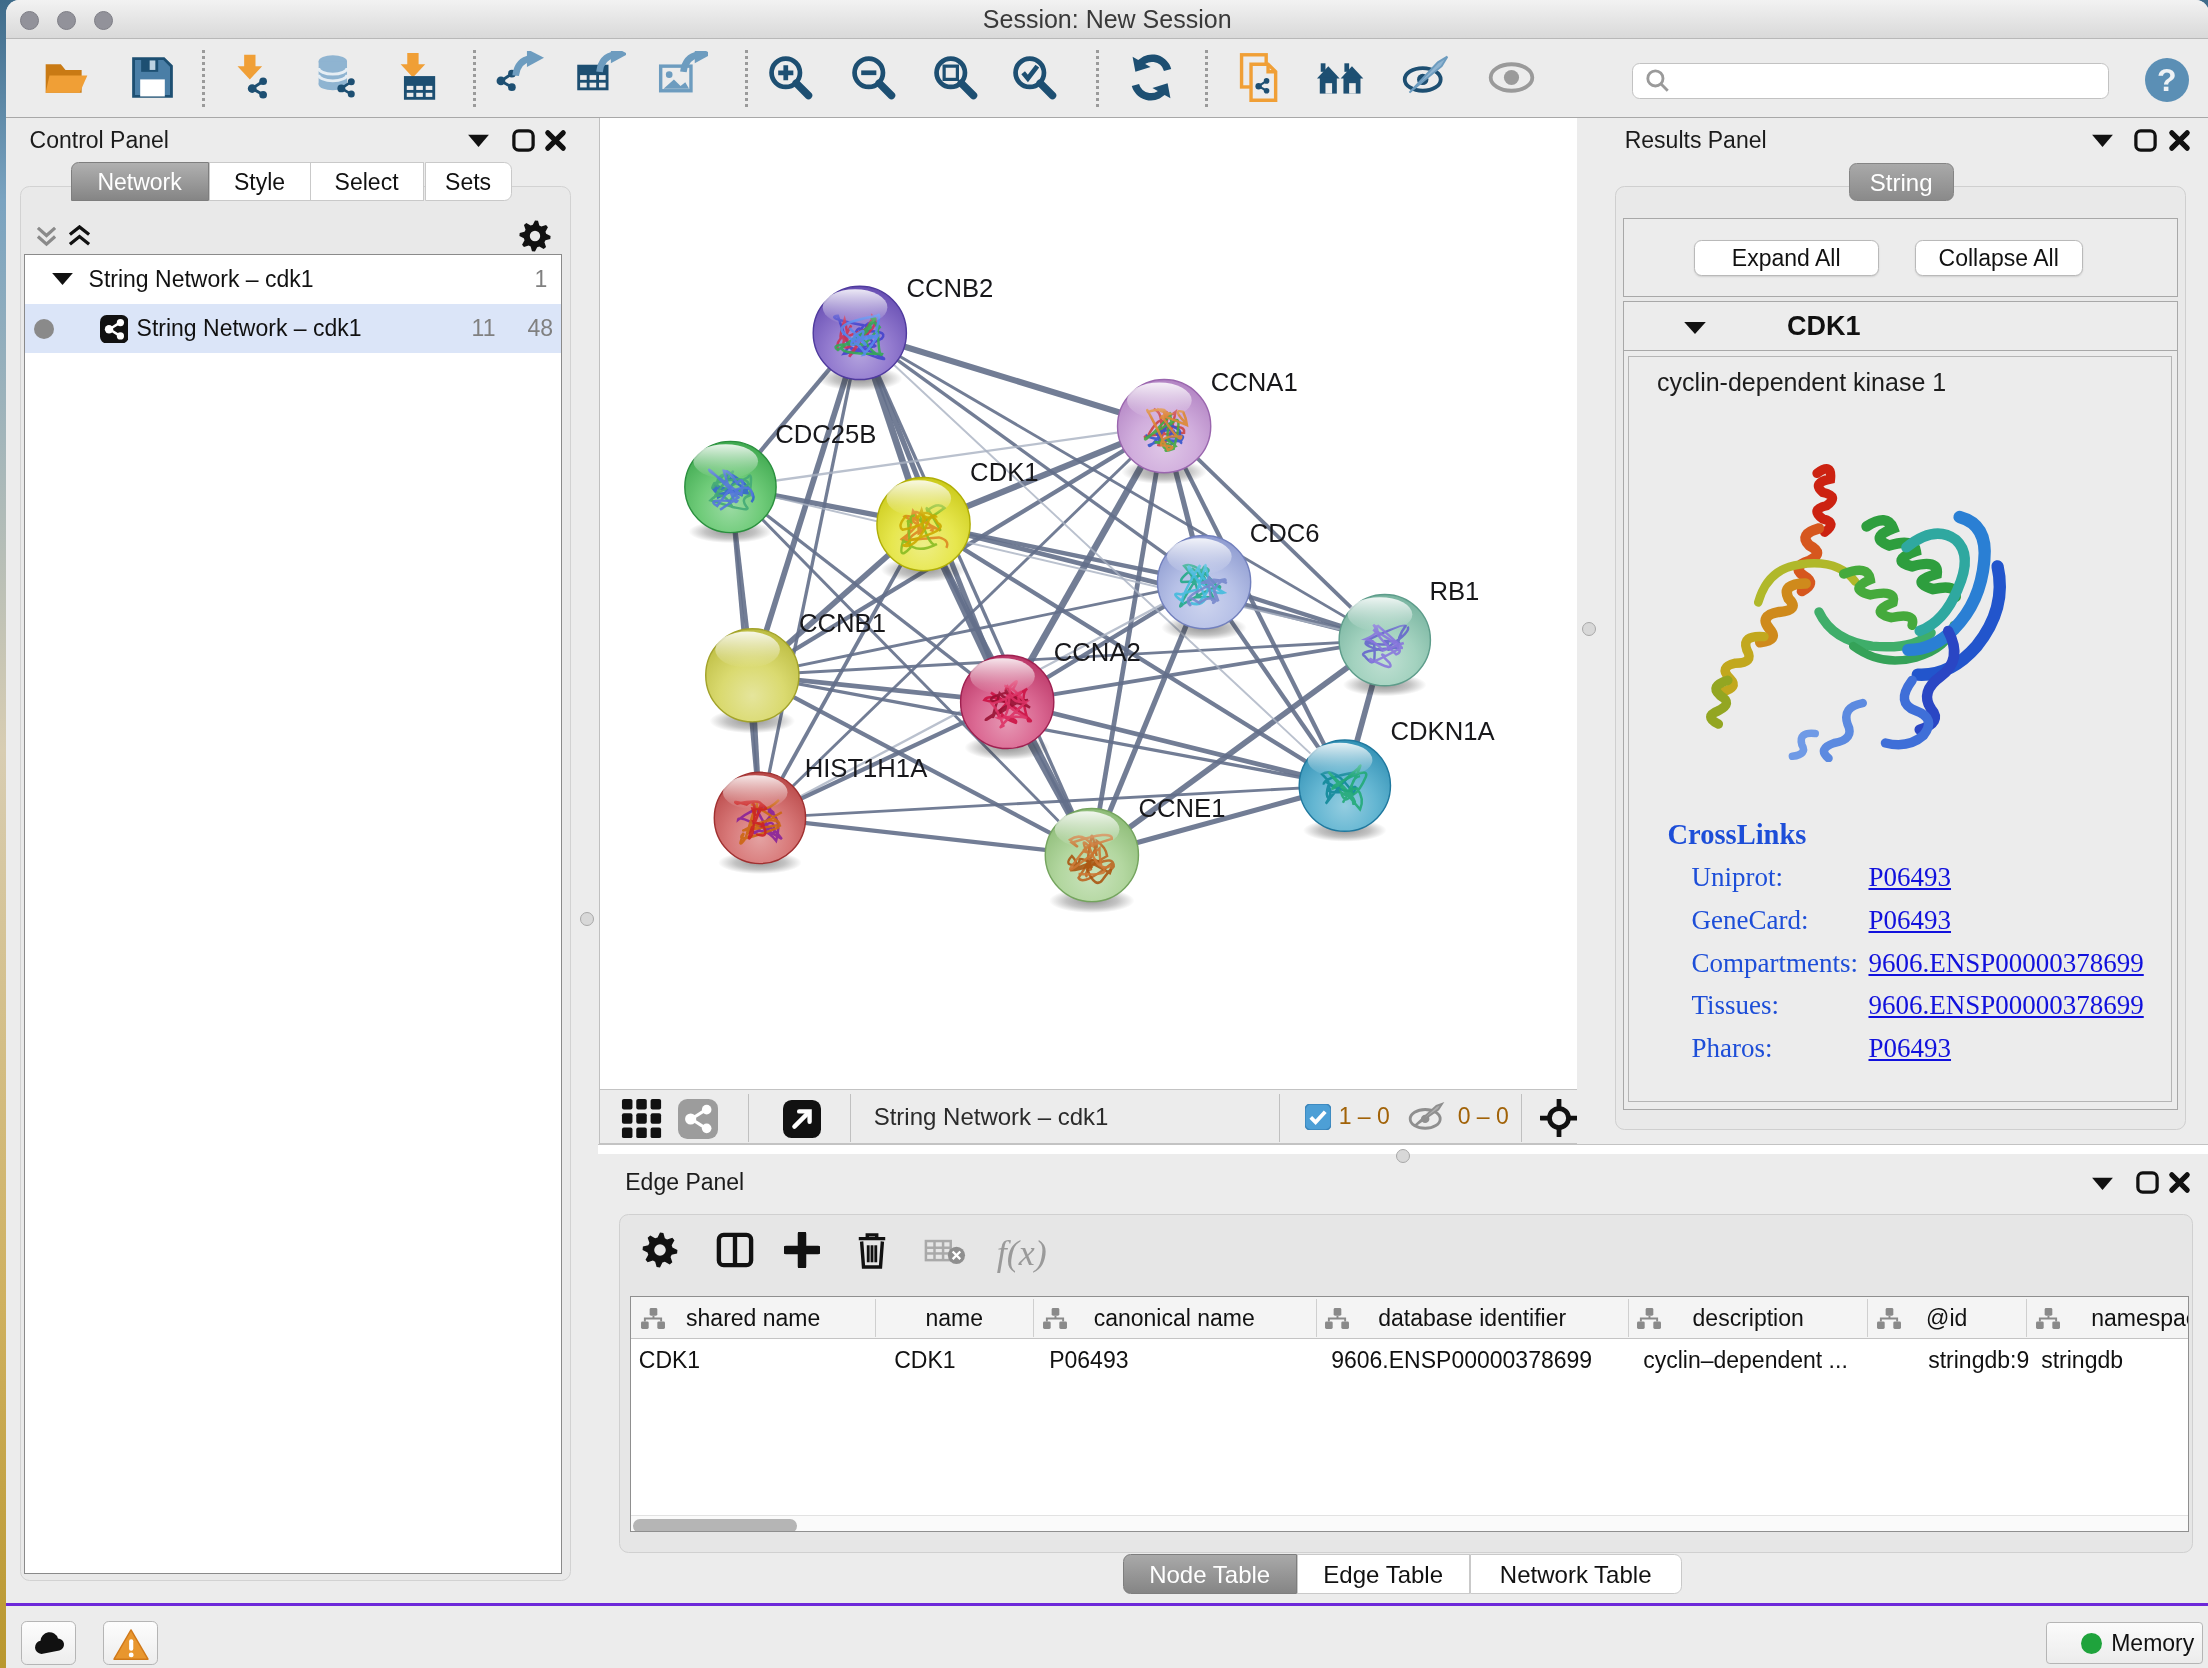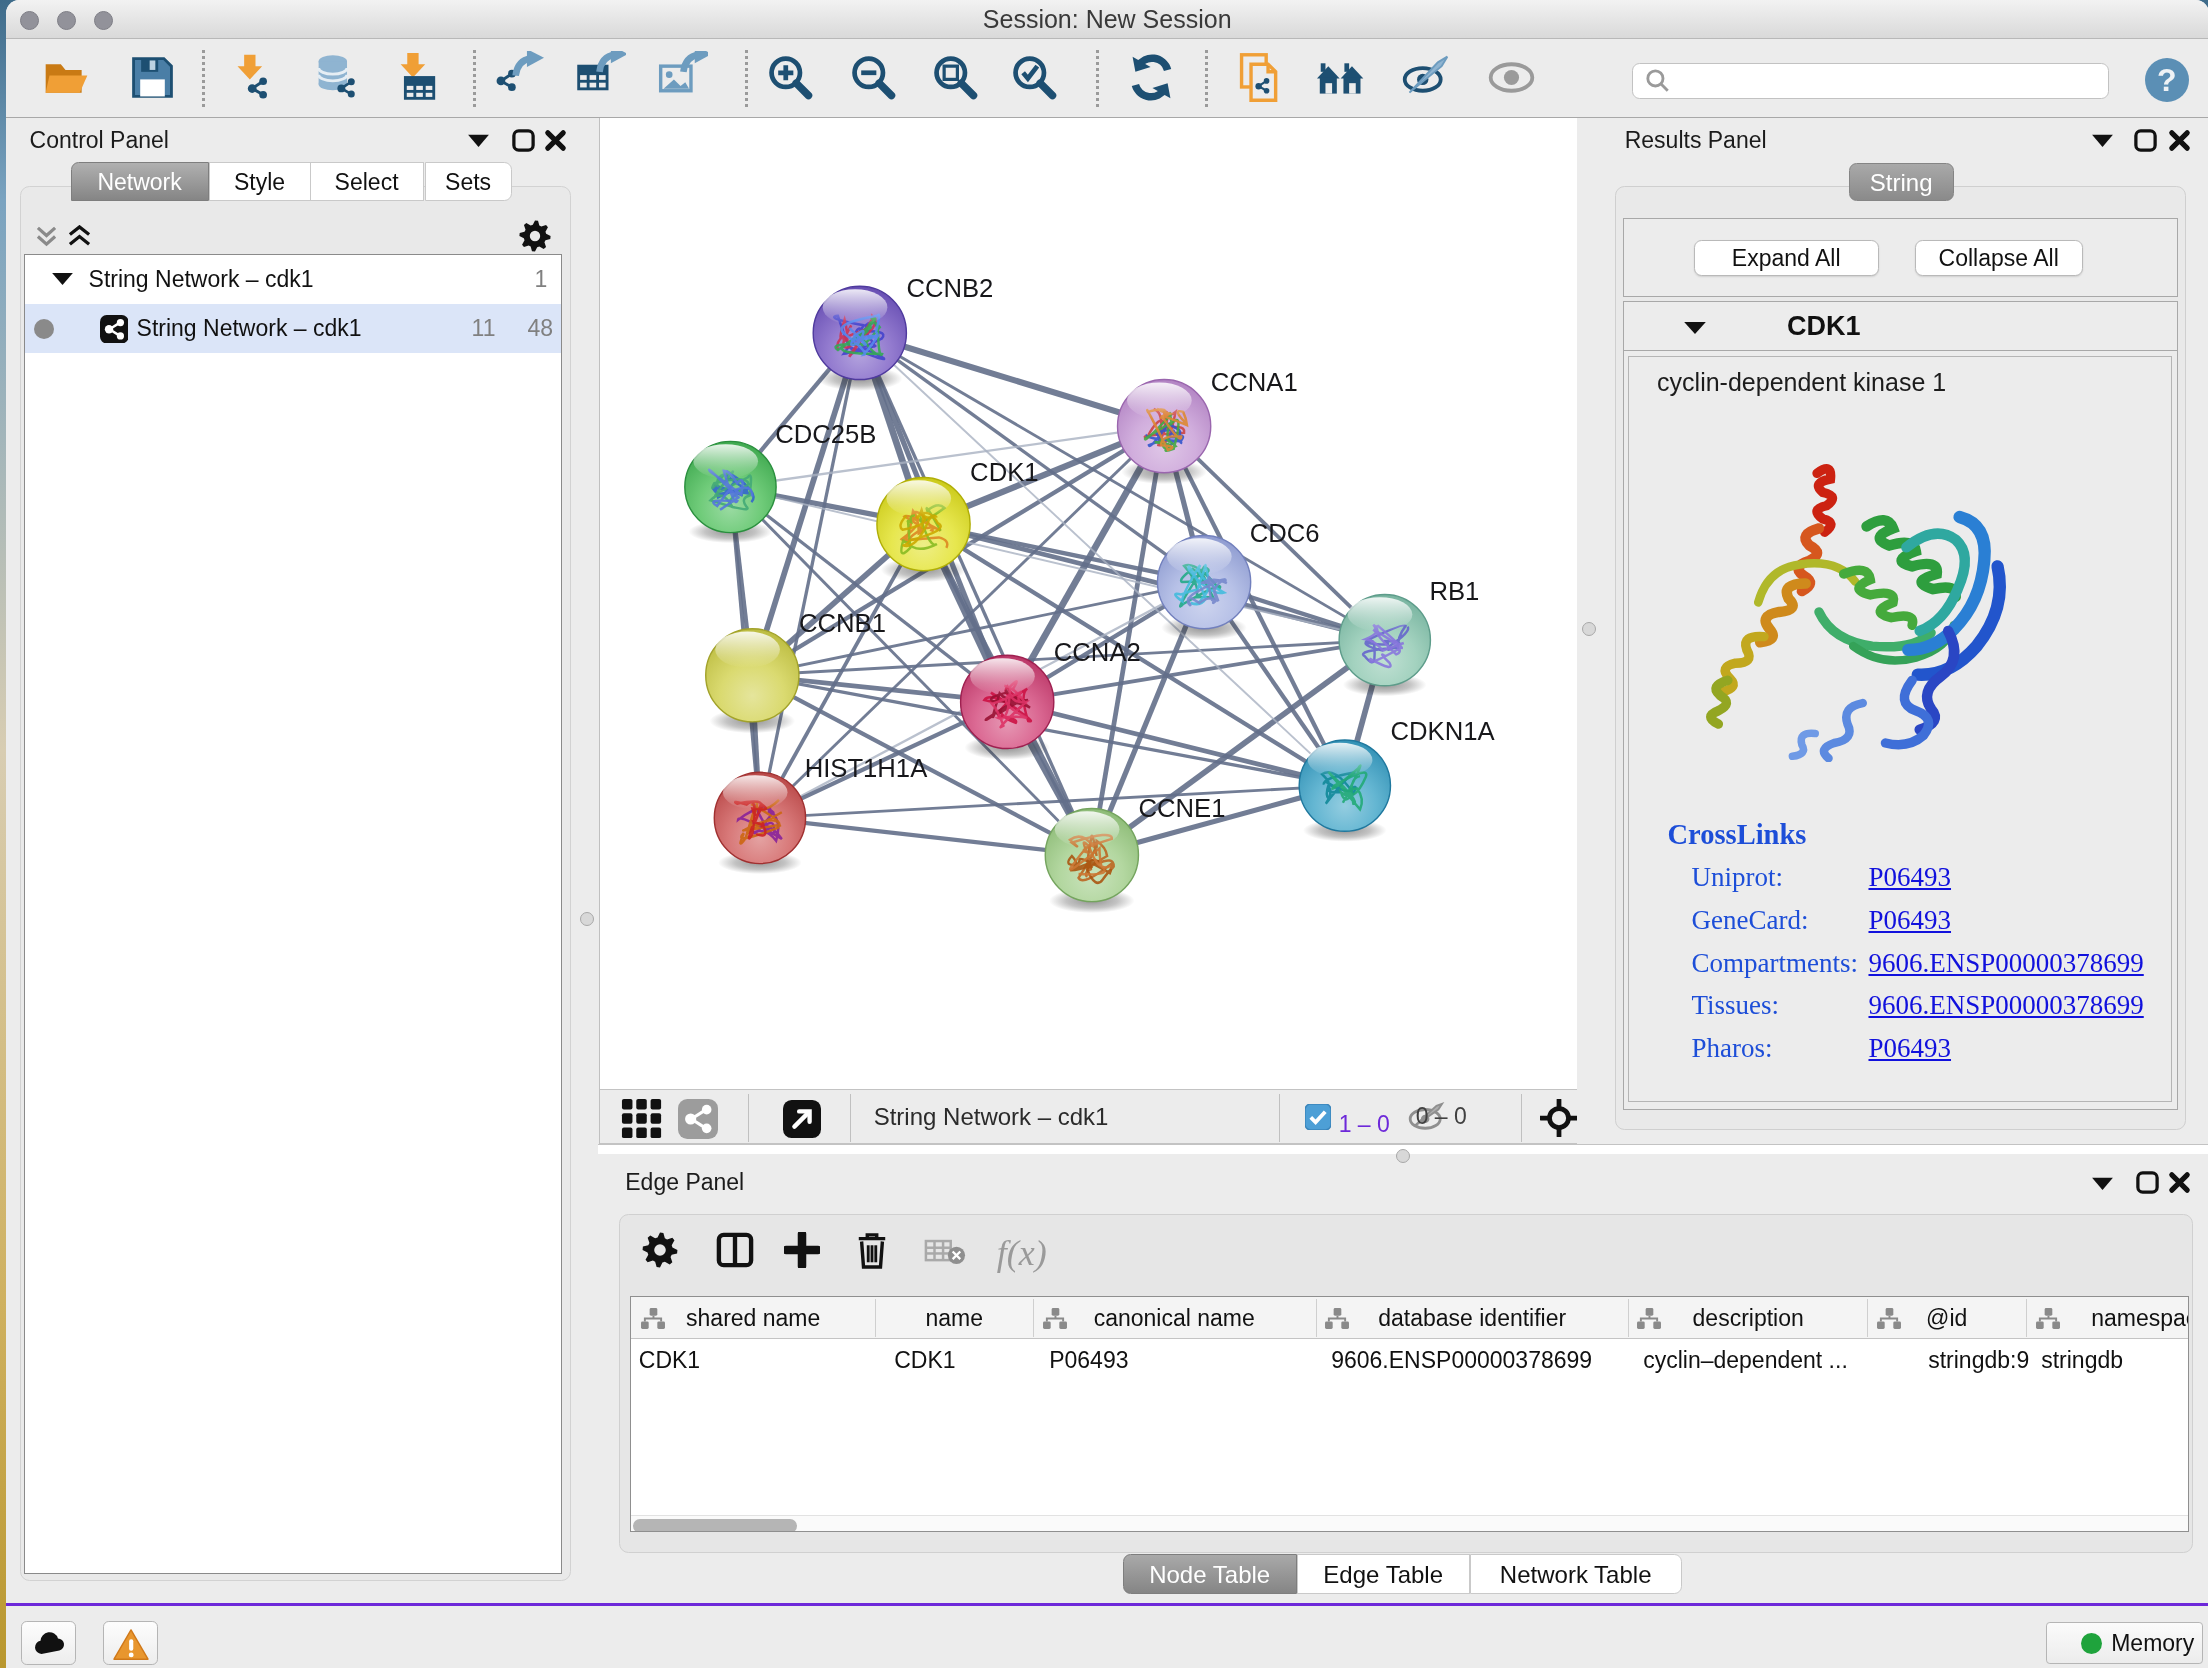--- a/index.html
+++ b/index.html
@@ -577,27 +577,27 @@
             <path d="M17 12 L28 12 L28 23" fill="none"></path>
           </g>
         </svg>
 <div class="nfsep" style="left:250px"></div>
 <div style="position:absolute;left:274px;top:0;font-size:24px;line-height:53px;color:#2b2b2b;">String Network – cdk1</div>
 <div class="nfsep" style="left:679px"></div>
 <svg style="position:absolute;left:705px;top:14.3px" width="26" height="26" viewBox="0 0 27 27">
           <rect width="27" height="27" rx="6" fill="#4d9fd6" stroke="#3a85bb" stroke-width="1.5"></rect>
           <path d="M6 14 L11 19 L21 8" fill="none" stroke="#fff" stroke-width="4"></path>
         </svg>
-<div style="position:absolute;left:739px;top:8px;font-size:23px;line-height:53px;color:#6d28d9;">1 – 0</div>
+<div style="position:absolute;left:739px;top:0;font-size:23px;line-height:53px;color:#a16207;">1 – 0</div>
 <svg style="position:absolute;left:804px;top:12.4px" width="48" height="30" viewBox="0 0 50 32">
           <ellipse cx="22" cy="18" rx="16" ry="10" fill="none" stroke="#8f8f8f" stroke-width="3"></ellipse>
           <circle cx="22" cy="18" r="4.5" fill="#8f8f8f"></circle>
           <path d="M10 26 L34 4 L40 2 L36 8 Z" fill="#aeaeae" stroke="#8f8f8f" stroke-width="2"></path>
         </svg>
-<div style="position:absolute;left:816px;top:0;font-size:23px;line-height:53px;color:#404040;">0 – 0</div>
+<div style="position:absolute;left:858px;top:0;font-size:23px;line-height:53px;color:#a16207;">0 – 0</div>
 <div class="nfsep" style="left:921px"></div>
 <svg style="position:absolute;left:940px;top:8.6px" width="38" height="38" viewBox="0 0 40 40">
           <circle cx="20" cy="20" r="10" fill="none" stroke="#111" stroke-width="5"></circle>
           <g stroke="#111" stroke-width="5" stroke-linecap="round">
             <line x1="20" y1="1" x2="20" y2="8"></line>
             <line x1="20" y1="32" x2="20" y2="39"></line>
             <line x1="1" y1="20" x2="8" y2="20"></line>
             <line x1="32" y1="20" x2="39" y2="20"></line>
           </g>
         </svg>

